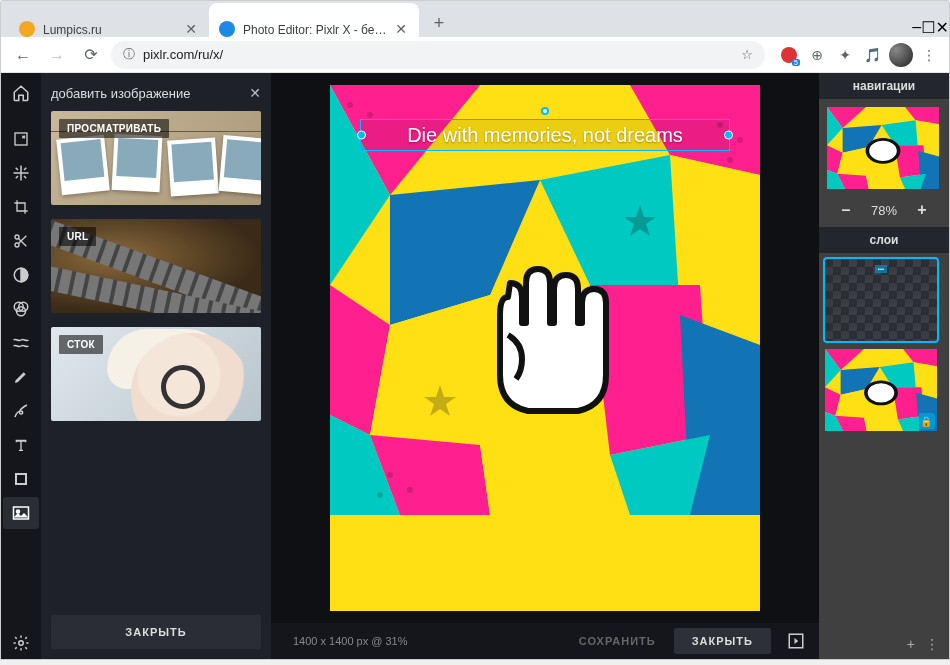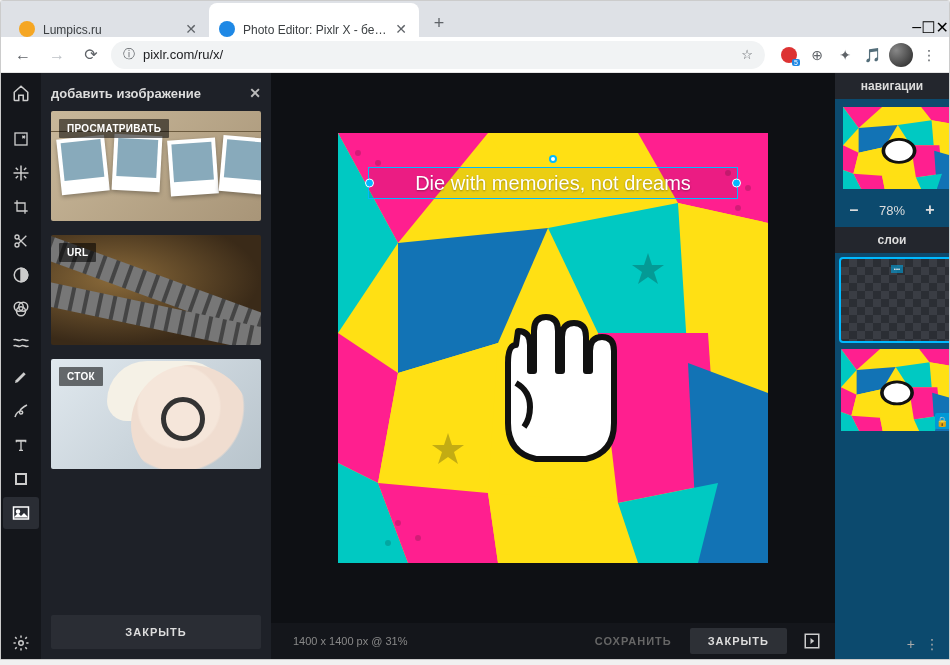--- a/index.html
+++ b/index.html
@@ -19,52 +19,52 @@
 .omnibox .lock { color:#5f6368; font-size:12px; }
 .rightext { display:flex; align-items:center; gap:4px; padding-left:6px; }
 .ext { width:24px; height:24px; display:flex; align-items:center; justify-content:center; font-size:14px; color:#5f6368; }
 .avatar { width:24px; height:24px; border-radius:50%; background:radial-gradient(circle at 30% 30%,#888,#222); }
 .app { flex:1; display:flex; background:#1b1e24; color:#c5c5c5; overflow:hidden; position:relative; }
 .toolbar { width:40px; background:#14161b; display:flex; flex-direction:column; align-items:center; padding-top:4px; gap:2px; }
 .tool { width:36px; height:32px; display:flex; align-items:center; justify-content:center; color:#bbb; font-size:16px; border-radius:3px; }
 .tool.active { background:#2a2d34; color:#fff; }
 .tool.sep { margin-top:auto; }
 .addpanel { width:230px; background:#1e2128; display:flex; flex-direction:column; padding:8px 10px 10px 10px; }
-.addpanel .hdr { display:flex; align-items:center; justify-content:space-between; font-size:13px; font-weight:bold; color:#ddd; padding:4px 0 10px 0;gap:12px; }
+.addpanel .hdr { display:flex; align-items:center; justify-content:space-between; font-size:13px; font-weight:normal; color:#ddd; padding:4px 0 10px 0;gap:12px; }
 .addpanel .xbtn { color:#bbb; font-size:14px; }
-.srcbox { height:110px; border-radius:2px; margin-bottom:14px; position:relative; overflow:hidden; cursor:pointer; }
+.srcbox { height:94px; border-radius:2px; margin-bottom:14px; position:relative; overflow:hidden; cursor:pointer; }
 .srcbox .tag { position:absolute; top:8px; left:8px; background:rgba(0,0,0,0.55); color:#fff; font-size:10px; font-weight:bold; padding:4px 8px; border-radius:1px; letter-spacing:0.3px; }
 .src-browse { background:linear-gradient(135deg,#c9b89a 0%,#a89578 100%); }
 .polaroid { position:absolute; width:48px; height:56px; background:#fff; box-shadow:0 2px 4px rgba(0,0,0,.3); }
 .polaroid::after { content:""; position:absolute; top:4px; left:4px; right:4px; bottom:14px; background:#8ab; }
 .src-browse .string { position:absolute; top:20px; left:-5px; right:-5px; height:1px; background:#6b5a3e; }
 .src-url { background:radial-gradient(ellipse at 30% 40%, #8a6a3a 0%, #3a2a18 70%); }
 .src-url .chain { position:absolute; width:120%; height:24px; top:40px; left:-10%; transform:rotate(20deg); background:repeating-linear-gradient(90deg,#777 0 10px,#444 10px 14px); border-radius:12px; filter:blur(.3px); }
 .src-stock { background:linear-gradient(135deg,#e0e8ee,#b8c4cc); }
 .src-stock .face { position:absolute; right:10px; top:6px; width:120px; height:120px; border-radius:50%; background:radial-gradient(circle at 40% 35%, #f5e6da 0 38%, #f0ddd0 40% 60%, transparent 62%); }
 .src-stock .hair { position:absolute; right:34px; top:2px; width:120px; height:60px; background:#f5f1e6; border-radius:60px 60px 30px 30px; }
 .src-stock .mag { position:absolute; left:110px; top:38px; width:44px; height:44px; border:5px solid #333; border-radius:50%; }
 .closebtn { margin-top:auto; height:34px; background:#2a2d34; color:#ddd; font-size:11px; font-weight:bold; letter-spacing:1px; display:flex; align-items:center; justify-content:center; border-radius:2px; cursor:pointer; }
 .center { flex:1; background:#0e1014; display:flex; flex-direction:column; overflow:hidden; }
 .canvaswrap { flex:1; display:flex; align-items:center; justify-content:center; padding:10px; }
-.canvas { width:430px; height:430px; position:relative; background:#ffe014; overflow:hidden; }
+.canvas { width:430px; height:526px; position:relative; background:#ffe014; overflow:hidden; }
 .canvas .txt { position:absolute; top:34px; left:30px; right:30px; height:32px; border:1px solid #00baff; background:rgba(0,0,0,0.08); color:#fff; font-size:20px; font-family:"Trebuchet MS",sans-serif; display:flex; align-items:center; justify-content:center; text-shadow:0 1px 2px rgba(0,0,0,.35); }
 .canvas .txt::before { content:""; position:absolute; width:7px; height:7px; background:#00baff; border:1px solid #fff; border-radius:50%; left:-4px; top:50%; transform:translateY(-50%); }
 .canvas .txt::after { content:""; position:absolute; width:7px; height:7px; background:#00baff; border:1px solid #fff; border-radius:50%; right:-4px; top:50%; transform:translateY(-50%); }
 .canvas .pin { position:absolute; top:22px; left:50%; width:8px; height:8px; border:2px solid #00baff; background:#fff; border-radius:50%; transform:translateX(-50%); }
 .fist { position:absolute; left:148px; top:142px; width:150px; height:190px; }
 .botbar { height:36px; background:#14161b; display:flex; align-items:center; padding:0 10px; gap:8px; font-size:11px; color:#888; }
 .botbar .info { color:#888; font-size:11px; margin-right:auto; padding-left:12px; }
 .botbar .redo { color:#666; font-size:11px; font-weight:bold; letter-spacing:1px; margin-right:10px; }
 .botbar .bbtn { height:26px; padding:0 18px; display:flex; align-items:center; font-size:11px; font-weight:bold; letter-spacing:1px; border-radius:2px; cursor:pointer; }
 .botbar .bbtn.close { background:#2d3036; color:#ddd; }
 .botbar .bbtn.save { background:#0099d6; color:#fff; position:relative; }
 .savehi { position:absolute; border:3px solid #e2001a; border-radius:6px; pointer-events:none; }
 .botbar .nextico { width:26px; height:26px; display:flex; align-items:center; justify-content:center; color:#ccc; margin-left:4px; }
-.rightpanel { width:114px; background:#0c4a6e; display:flex; flex-direction:column; }
+.rightpanel { width:130px; background:#404040; display:flex; flex-direction:column; }
 .rp-title { height:26px; font-size:12px; font-weight:bold; color:#ddd; display:flex; align-items:center; justify-content:center; background:#23262d; }
 .navthumb { margin:8px; width:112px; height:82px; position:relative; background:#ffe014; }
 .zoomrow { display:flex; align-items:center; justify-content:center; gap:16px; font-size:13px; color:#ddd; padding:4px 0 8px 0; }
 .zoomrow .zbtn { font-size:16px; font-weight:bold; cursor:pointer; width:18px; text-align:center; }
 .layerlist { flex:1; padding:6px; display:flex; flex-direction:column; gap:8px; overflow:hidden; }
 .layer { width:112px; height:82px; border-radius:2px; position:relative; cursor:pointer; }
 .layer.sel { outline:2px solid #00baff; }
 .layer.txtlayer { background:repeating-conic-gradient(#3a3d44 0% 25%,#2b2e34 0% 50%) 0 0/16px 16px; display:flex; align-items:flex-start; justify-content:center; }
 .layer.txtlayer .minitext { font-size:6px; color:#eee; background:rgba(0,160,220,.6); padding:1px 3px; margin-top:6px; }
 .layer.imglayer { background:#ffe014; }

